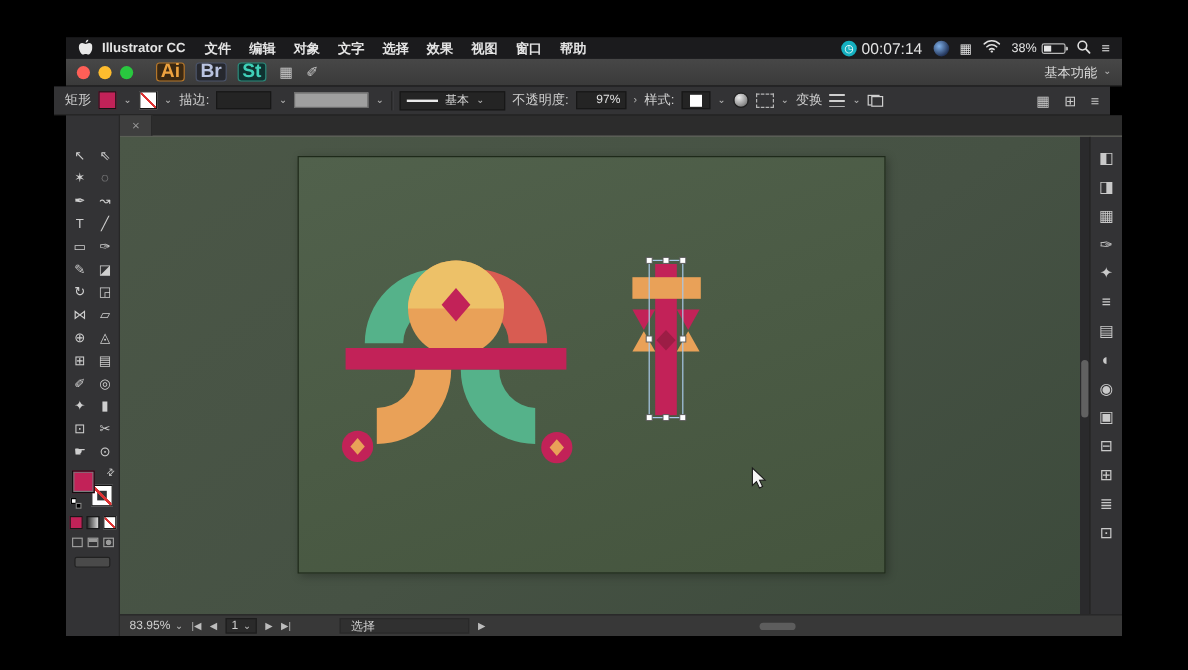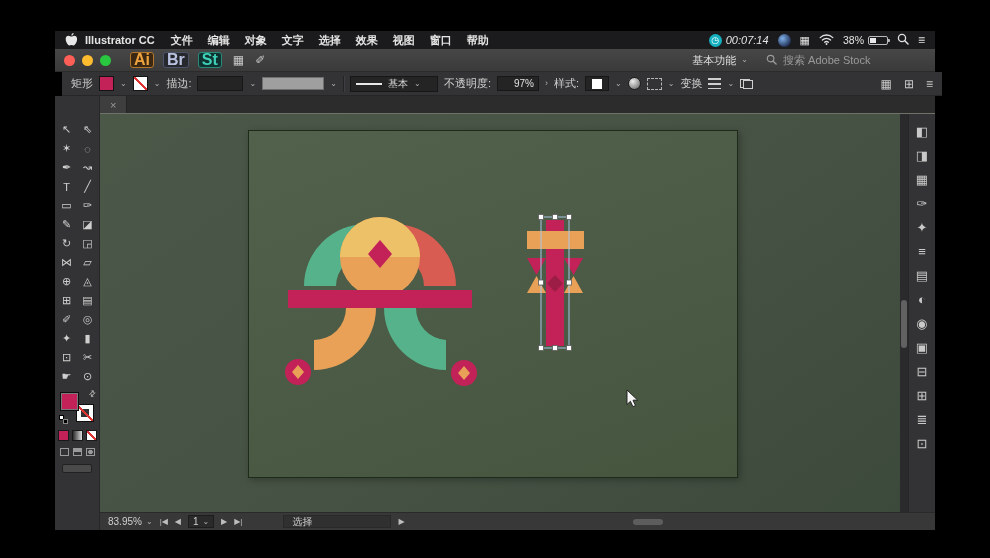--- a/index.html
+++ b/index.html
@@ -13,21 +13,21 @@
     color:#e4e4e4; font-size:11px; }
   .apple-wrap { display:flex; align-items:center; }
   .appname { font-weight:bold; margin-left:8px; white-space:nowrap; }
   .menus { display:flex; gap:15px; margin-left:16px; white-space:nowrap;font-weight:bold; }
   .menu-item { cursor:default; }
   .mb-right { margin-left:auto; display:flex; align-items:center; gap:9px; }
   .timer-wrap { display:flex; align-items:center; gap:4px; }
   .timer-ic { width:13px; height:13px; border-radius:50%; background:#14b0c0; color:#fff;
     font-size:9px; line-height:13px; text-align:center; display:inline-block; }
   .timer-ic::after { content:"◷"; }
-  .timer-text { font-size:11px;font-style:italic; }
+  .timer-text { font-size:13px; }
   .siri-ic { width:13px; height:13px; border-radius:50%;
     background:radial-gradient(circle at 35% 35%, #7fb0e8, #23355a 70%, #141e33); display:inline-block; }
   .gridapp-ic { color:#e0e0e0; font-size:11px; }
   .batt-wrap { display:flex; align-items:center; gap:4px; }
   .batt-pct { font-size:10.5px; }
   .batt { width:20px; height:9px; border:1px solid #b9b9b9; border-radius:2px; position:relative; display:inline-block; }
   .batt::after { content:""; position:absolute; right:-3px; top:2px; width:2px; height:3px; background:#b9b9b9; border-radius:0 1px 1px 0; }
   .batt-fill { position:absolute; left:1px; top:1px; bottom:1px; width:6px; background:#e8e8e8; }
   .cc-ic { color:#e0e0e0; font-size:12px; }
 
@@ -46,21 +46,21 @@
   .tb-right { margin-left:auto; display:flex; align-items:center; gap:18px; }
   .ws-switch { display:flex; align-items:center; gap:5px; color:#ddd; }
   .search-box { display:flex; align-items:center; gap:6px; color:#9a9a9a; width:160px; }
 
   .chev { font-size:8px; color:#b0b0b0; line-height:1; }
   .chev::after { content:"⌄"; }
   .chev-r { font-size:9px; color:#b0b0b0; line-height:1; }
   .chev-r::after { content:"›"; }
 
   
-  .controlbar { position:absolute; left:62px; top:72px; width:880px; height:24px;
+  .controlbar { position:absolute; left:45px; top:72px; width:880px; height:24px;
     background:#333335; border-bottom:1px solid #262626; display:flex; align-items:center;
     gap:6px; padding:0 9px; font-size:11px; color:#d6d6d6; white-space:nowrap; }
   .cb-label { color:#cfcfcf; }
   .swatch-btn { width:15px; height:15px; border:1px solid #141414; display:inline-block; position:relative; }
   .swatch-none { background:linear-gradient(45deg, transparent 44%, #d33 44%, #d33 56%, transparent 56%), #fff; }
   .field { height:15px; background:#242424; border:1px solid #171717; display:flex;
     align-items:center; padding:0 4px; gap:3px; color:#e0e0e0; font-size:10px; }
   .f-stroke { width:46px; }
   .f-opacity { width:42px; justify-content:flex-end; }
   .profile-box { width:62px; height:13px; background:#9f9f9f; border:1px solid #6e6e6e; display:inline-block; }
@@ -210,29 +210,20 @@
     <span class="dot green"></span>
     <span class="badge ai-badge">Ai</span>
     <span class="badge br-badge">Br</span>
     <span class="badge st-badge">St</span>
     <span class="tb-ic">▦</span>
     <span class="tb-ic">✐</span>
     <div class="tb-right">
       <span class="ws-switch">
         <span>基本功能</span>
         <span class="chev"></span>
-      </span>
-      <span class="search-box">
-        <span>
-          <svg width="11" height="11" viewBox="0 0 12 12">
-              <circle cx="5" cy="5" r="3.6" fill="none" stroke="#9a9a9a" stroke-width="1.3"></circle>
-              <line x1="7.8" y1="7.8" x2="11" y2="11" stroke="#9a9a9a" stroke-width="1.5" stroke-linecap="round"></line>
-            </svg>
-        </span>
-        <span>搜索 Adobe Stock</span>
       </span>
     </div>
   </div>
 
   <div class="controlbar">
     <span class="cb-label">矩形</span>
     <span class="swatch-btn" style="background:#c22258;"></span>
     <span class="chev"></span>
     <span class="swatch-btn swatch-none"></span>
     <span class="chev"></span>

